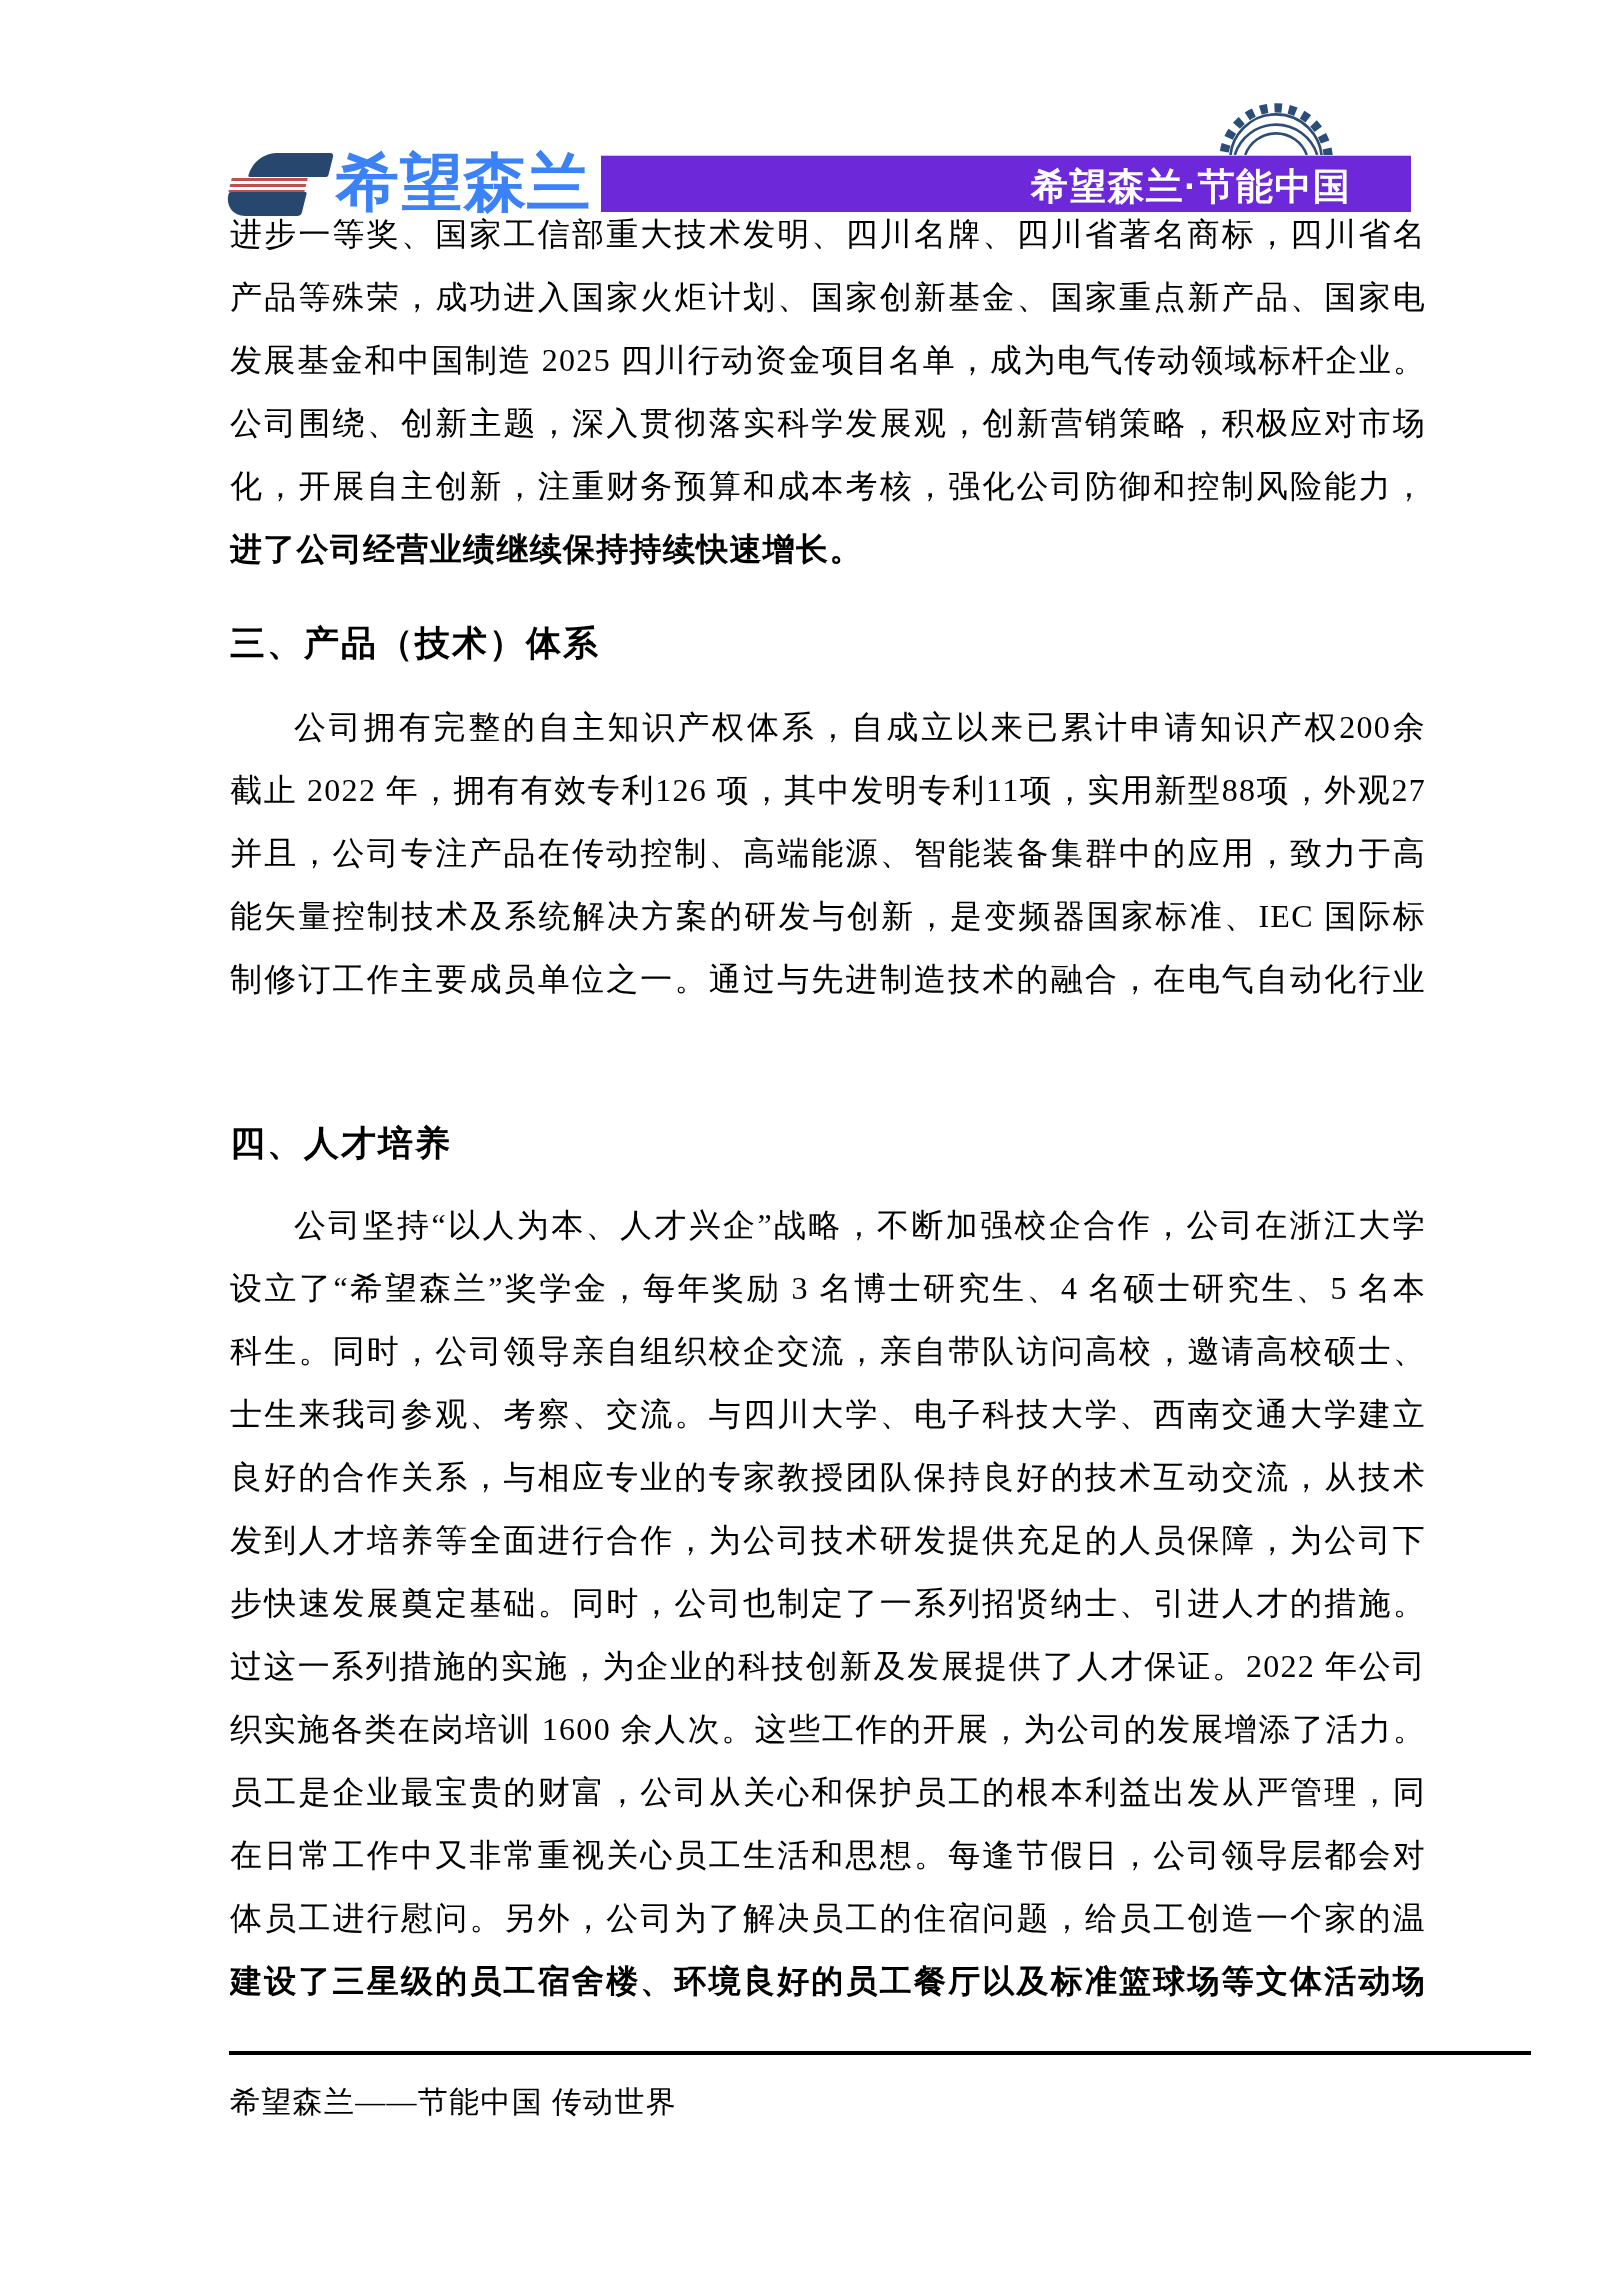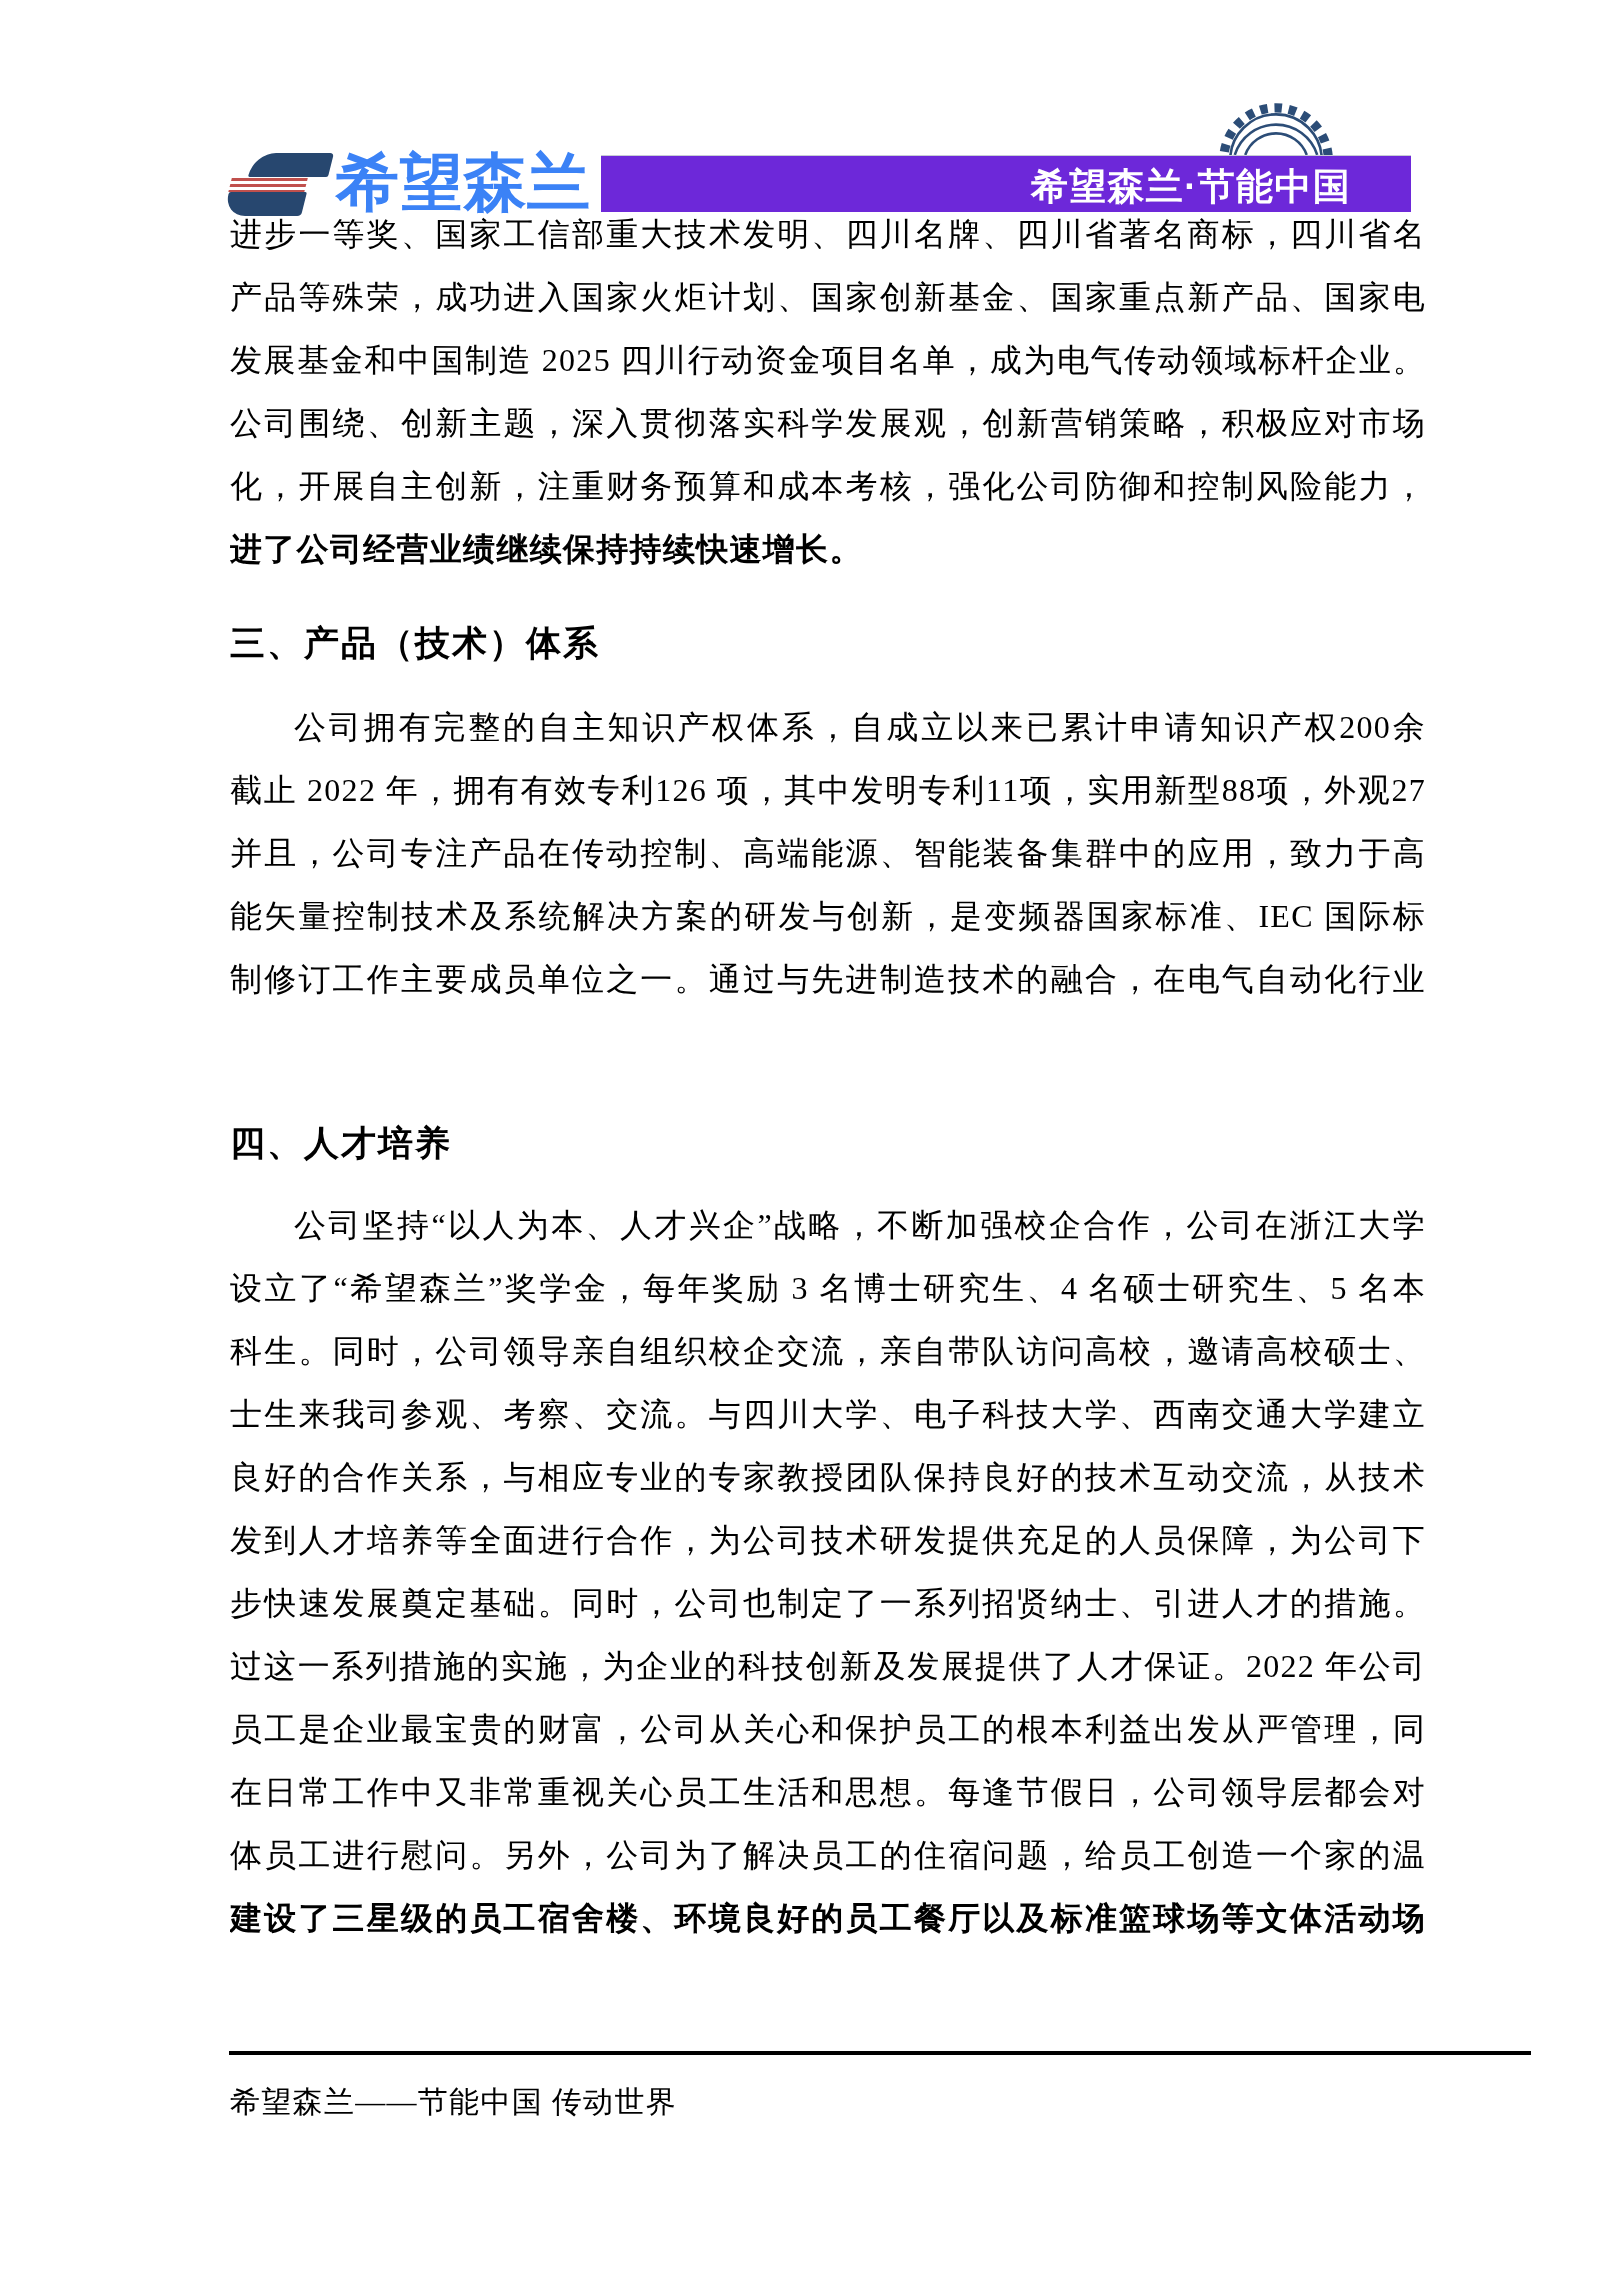--- a/index.html
+++ b/index.html
@@ -122,20 +122,21 @@
 
   <div class="textblock" style="top:1194px">
     <div class="line indent">公司坚持“以人为本、人才兴企”战略，不断加强校企合作，公司在浙江大学</div>
     <div class="line">设立了“希望森兰”奖学金，每年奖励 3 名博士研究生、4 名硕士研究生、5 名本</div>
     <div class="line">科生。同时，公司领导亲自组织校企交流，亲自带队访问高校，邀请高校硕士、博</div>
     <div class="line">士生来我司参观、考察、交流。与四川大学、电子科技大学、西南交通大学建立起</div>
     <div class="line">良好的合作关系，与相应专业的专家教授团队保持良好的技术互动交流，从技术开</div>
     <div class="line">发到人才培养等全面进行合作，为公司技术研发提供充足的人员保障，为公司下一</div>
     <div class="line">步快速发展奠定基础。同时，公司也制定了一系列招贤纳士、引进人才的措施。通</div>
     <div class="line">过这一系列措施的实施，为企业的科技创新及发展提供了人才保证。2022 年公司组</div>
+    <div class="line">织实施各类在岗培训 1600 余人次。这些工作的开展，为公司的发展增添了活力。</div>
     <div class="line">员工是企业最宝贵的财富，公司从关心和保护员工的根本利益出发从严管理，同时</div>
     <div class="line">在日常工作中又非常重视关心员工生活和思想。每逢节假日，公司领导层都会对全</div>
     <div class="line">体员工进行慰问。另外，公司为了解决员工的住宿问题，给员工创造一个家的温暖，</div>
     <div class="line line-last">建设了三星级的员工宿舍楼、环境良好的员工餐厅以及标准篮球场等文体活动场所。</div>
   </div>
 
   <div class="footer-rule"></div>
   <div class="footer-tagline">希望森兰——节能中国 传动世界</div>
 
 

